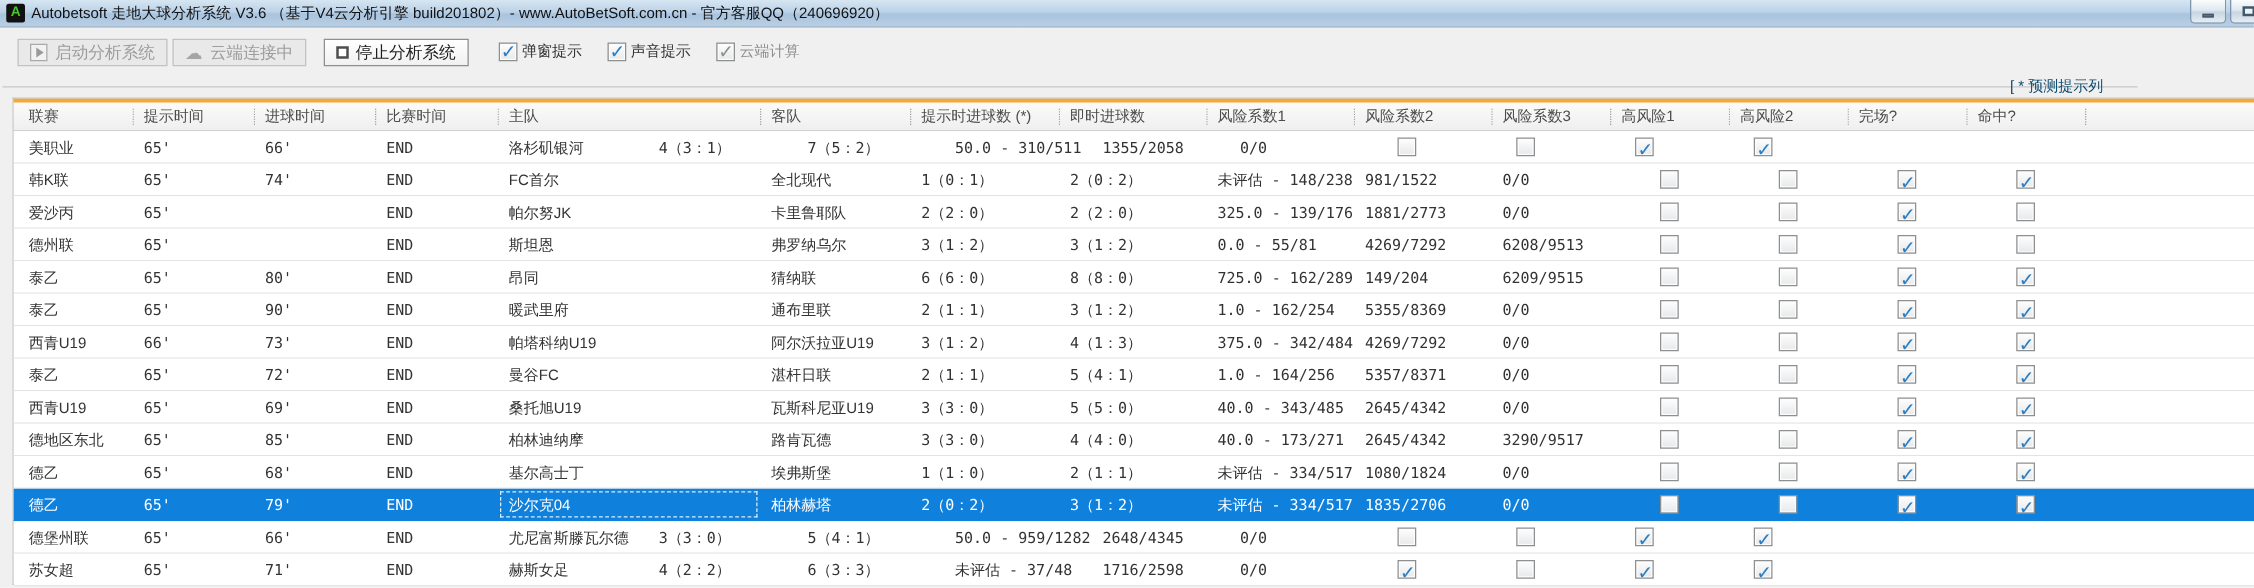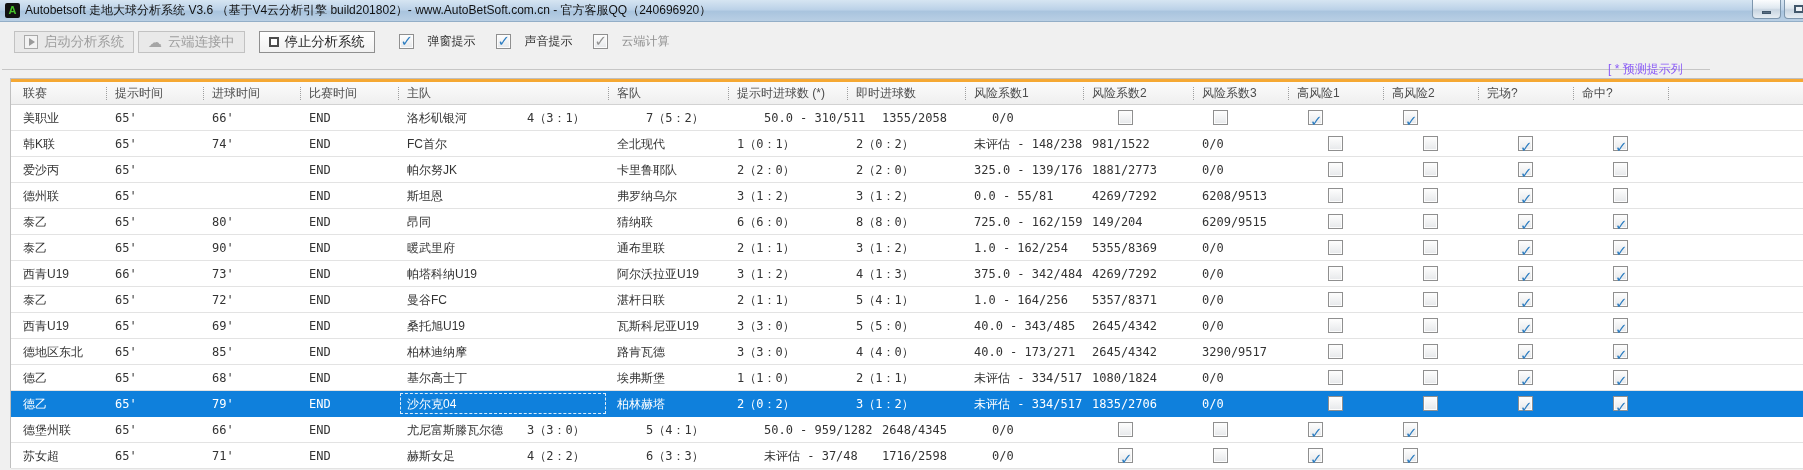--- a/index.html
+++ b/index.html
@@ -27,31 +27,31 @@
   .tb-btn { height:22px; display:inline-flex; align-items:center; gap:6px; padding:0 9px;
     border:1px solid #ababab; background:linear-gradient(#f6f6f6,#e6e6e6); white-space:nowrap; }
   .tb-btn.disabled { color:#9d9d9d; border-color:#c2c2c2; background:#e9e9e9; }
   .tb-btn.active { border-color:#8f8f8f; background:linear-gradient(#ffffff,#f1f1f1); color:#1c1c1c; }
   .ic-play { width:14px; height:14px; border:1px solid #a9a9a9; background:#f2f2f2;
     display:inline-flex; align-items:center; justify-content:center; }
   .ic-play::after { content:""; border-left:6px solid #9a9a9a; border-top:4px solid transparent;
     border-bottom:4px solid transparent; margin-left:2px; }
   .ic-cloud { color:#a5a5a5; font-size:14px; line-height:14px; }
   .ic-stop { width:10px; height:10px; border:2px solid #4d4d4d; background:#fff; }
-  .cb-group { display:flex; align-items:center; gap:14px; white-space:nowrap; }
+  .cb-group { display:flex; align-items:center; gap:4px; white-space:nowrap; }
   .win-cb { width:15px; height:15px; border:1px solid #8f8f8f;
     background:linear-gradient(#fefefe,#e6e8ea); position:relative; display:inline-block;
     box-shadow:inset 0 0 0 1px #fcfcfc; }
   .win-cb.checked::after { content:"✓"; position:absolute; left:1px; top:-3px;
     color:#2d7dc1; font-size:15px; font-weight:bold; }
   .win-cb.checked.dim::after { color:#909090; }
 
   
   .strip-line { position:absolute; left:2px; top:69px; width:1708px; border-top:1px solid #c6c6c6; }
-  .panel-label { position:absolute; left:1608px; top:61px; color:#8b5cf6; white-space:nowrap; }
+  .panel-label { position:absolute; left:1608px; top:61px; color:#0c4a6e; white-space:nowrap; }
 
   
   .grid { position:absolute; left:10px; top:78px; width:1800px; height:390px;
     background:#fff; border:1px solid #bfbfbf; border-right:none; }
   .thead { display:flex; height:26px; border-top:3px solid #f5a833;
     background:linear-gradient(#fbfbfb,#efefef); border-bottom:1px solid #d2d2d2;
     color:#4c4c4c; }
   .th { line-height:22px; padding-left:9px; position:relative; white-space:nowrap; overflow:hidden; }
   .th::before { content:""; position:absolute; left:0; top:5px; height:13px; border-left:1px dotted #9f9f9f; }
   .th.c1::before { display:none; }
@@ -253,21 +253,21 @@
       </div>
       <div class="tr">
         <span class="td c1">泰乙</span>
         <span class="td c2 num">65'</span>
         <span class="td c3 num">80'</span>
         <span class="td c4 num">END</span>
         <span class="td c5">昂同</span>
         <span class="td c6">猜纳联</span>
         <span class="td c7 num">6（6：0）</span>
         <span class="td c8 num">8（8：0）</span>
-        <span class="td c9 num">725.0 - 162/159</span>
+        <span class="td c9 num">725.0 - 162/289</span>
         <span class="td c10 num">149/204</span>
         <span class="td c11 num">6209/9515</span>
         <span class="td c12 cb-cell">
           <span class="win-cb"></span>
         </span>
         <span class="td c13 cb-cell">
           <span class="win-cb"></span>
         </span>
         <span class="td c14 cb-cell">
           <span class="win-cb checked"></span>

